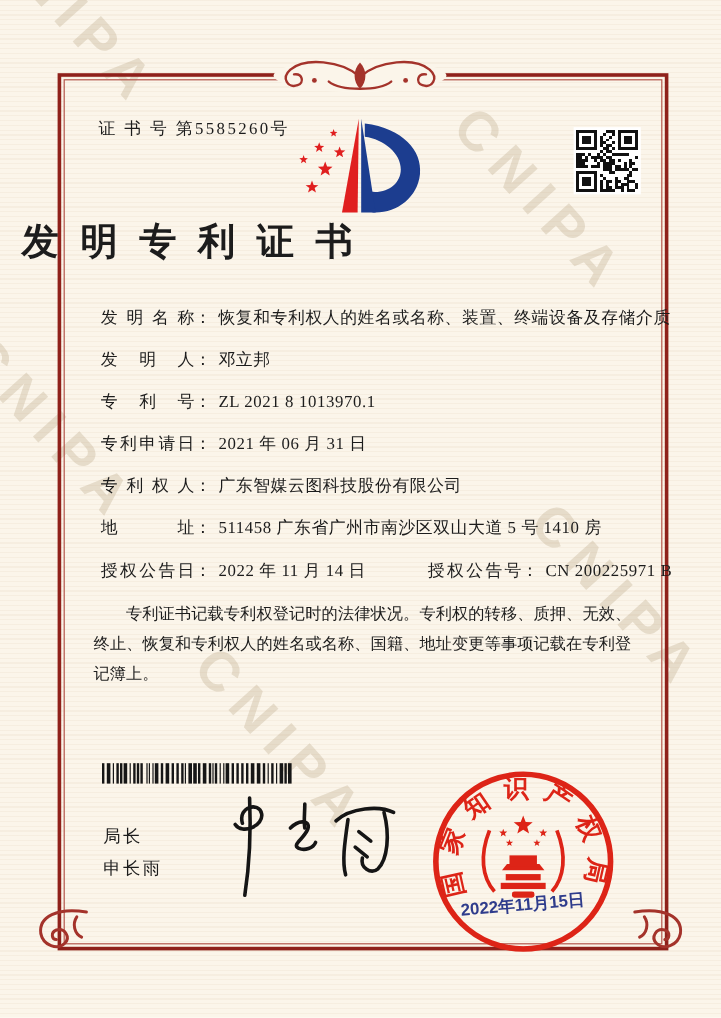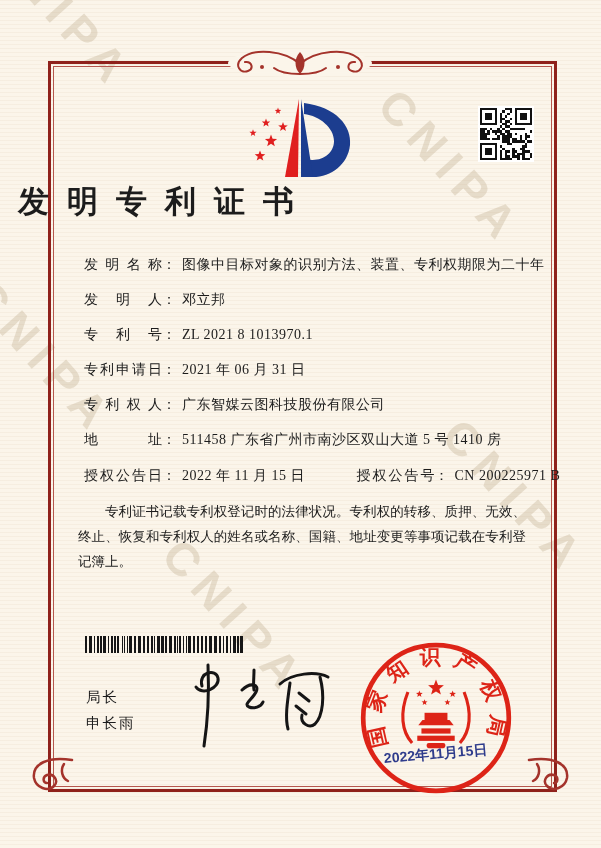--- a/index.html
+++ b/index.html
@@ -83,20 +83,21 @@
   </svg>
   <svg class="orn" style="left:525px;top:754px" width="48" height="42" viewBox="0 0 48 42">
     <g transform="translate(48,0) scale(-1,1)" stroke="#a4332b" fill="none" stroke-width="2.5" stroke-linecap="round">
       <path d="M44,6 C20,2 4,10 6,24 C8,34 20,38 26,32 C31,27 26,19 19,21 C14,23 15,29 19,29"></path>
       <path d="M36,10 C32,16 34,24 40,27"></path>
     </g>
   </svg>
 
   <div class="content">
 
+    <div class="certno">证 书 号 第5585260号</div>
 
     <svg class="logo" viewBox="0 0 124 87">
       <path d="M66,10 C98,14 114,33 112,52 C110,72 92,85 73,84 C69,83 67,81 67,78 L67,66 C83,70 96,61 96,48 C96,35 82,23 66,21 Z" fill="#1c3d8f"></path>
       <polygon points="61,6 47,84 60,84" fill="#e01f1f"></polygon>
       <polygon points="63,6 63,84 75,84" fill="#1c3d8f"></polygon>
       <g id="logo-stars" fill="#e01f1f">
           <polygon points="40.0,14.6 40.8,16.8 43.2,16.9 41.4,18.4 42.0,20.8 40.0,19.4 38.0,20.8 38.6,18.4 36.8,16.9 39.2,16.8"></polygon>
           <polygon points="28.0,25.6 29.1,28.5 32.2,28.6 29.8,30.6 30.6,33.6 28.0,31.8 25.4,33.6 26.2,30.6 23.8,28.6 26.9,28.5"></polygon>
           <polygon points="45.0,29.0 46.2,32.3 49.8,32.5 47.0,34.6 47.9,38.0 45.0,36.1 42.1,38.0 43.0,34.6 40.2,32.5 43.8,32.3"></polygon>
           <polygon points="15.0,36.2 15.9,38.7 18.6,38.8 16.5,40.5 17.2,43.1 15.0,41.6 12.8,43.1 13.5,40.5 11.4,38.8 14.1,38.7"></polygon>
@@ -251,21 +252,21 @@
           <rect x="2" y="16" width="3" height="3" fill="#111"></rect>
         </svg>
       </div>
 
     <div class="frow" style="top:256px">
       <span class="jlabel">
           <span>发</span>
           <span>明</span>
           <span>名</span>
           <span>称</span>
-        </span><span class="colon">：</span><span class="fvalue">图像中目标对象的识别方法、装置、专利权期限为二十年</span>
+        </span><span class="colon">：</span><span class="fvalue">恢复和专利权人的姓名或名称、装置、终端设备及存储介质</span>
     </div>
     <div class="frow" style="top:291px">
       <span class="jlabel">
           <span>发</span>
           <span>明</span>
           <span>人</span>
         </span><span class="colon">：</span><span class="fvalue">邓立邦</span>
     </div>
     <div class="frow" style="top:326px">
       <span class="jlabel">
@@ -298,21 +299,21 @@
         </span><span class="colon">：</span><span class="fvalue">511458 广东省广州市南沙区双山大道 5 号 1410 房</span>
     </div>
     <div class="frow" style="top:467px">
       <span>
         <span class="jlabel">
             <span>授</span>
             <span>权</span>
             <span>公</span>
             <span>告</span>
             <span>日</span>
-          </span><span class="colon">：</span><span class="fvalue">2022 年 11 月 15 日</span>
+          </span><span class="colon">：</span><span class="fvalue">2022 年 11 月 14 日</span>
       </span>
       <span class="grp2">
         <span class="jlabel">
             <span>授</span>
             <span>权</span>
             <span>公</span>
             <span>告</span>
             <span>号</span>
           </span><span class="colon">：</span><span class="fvalue">CN 200225971 B</span>
       </span>

